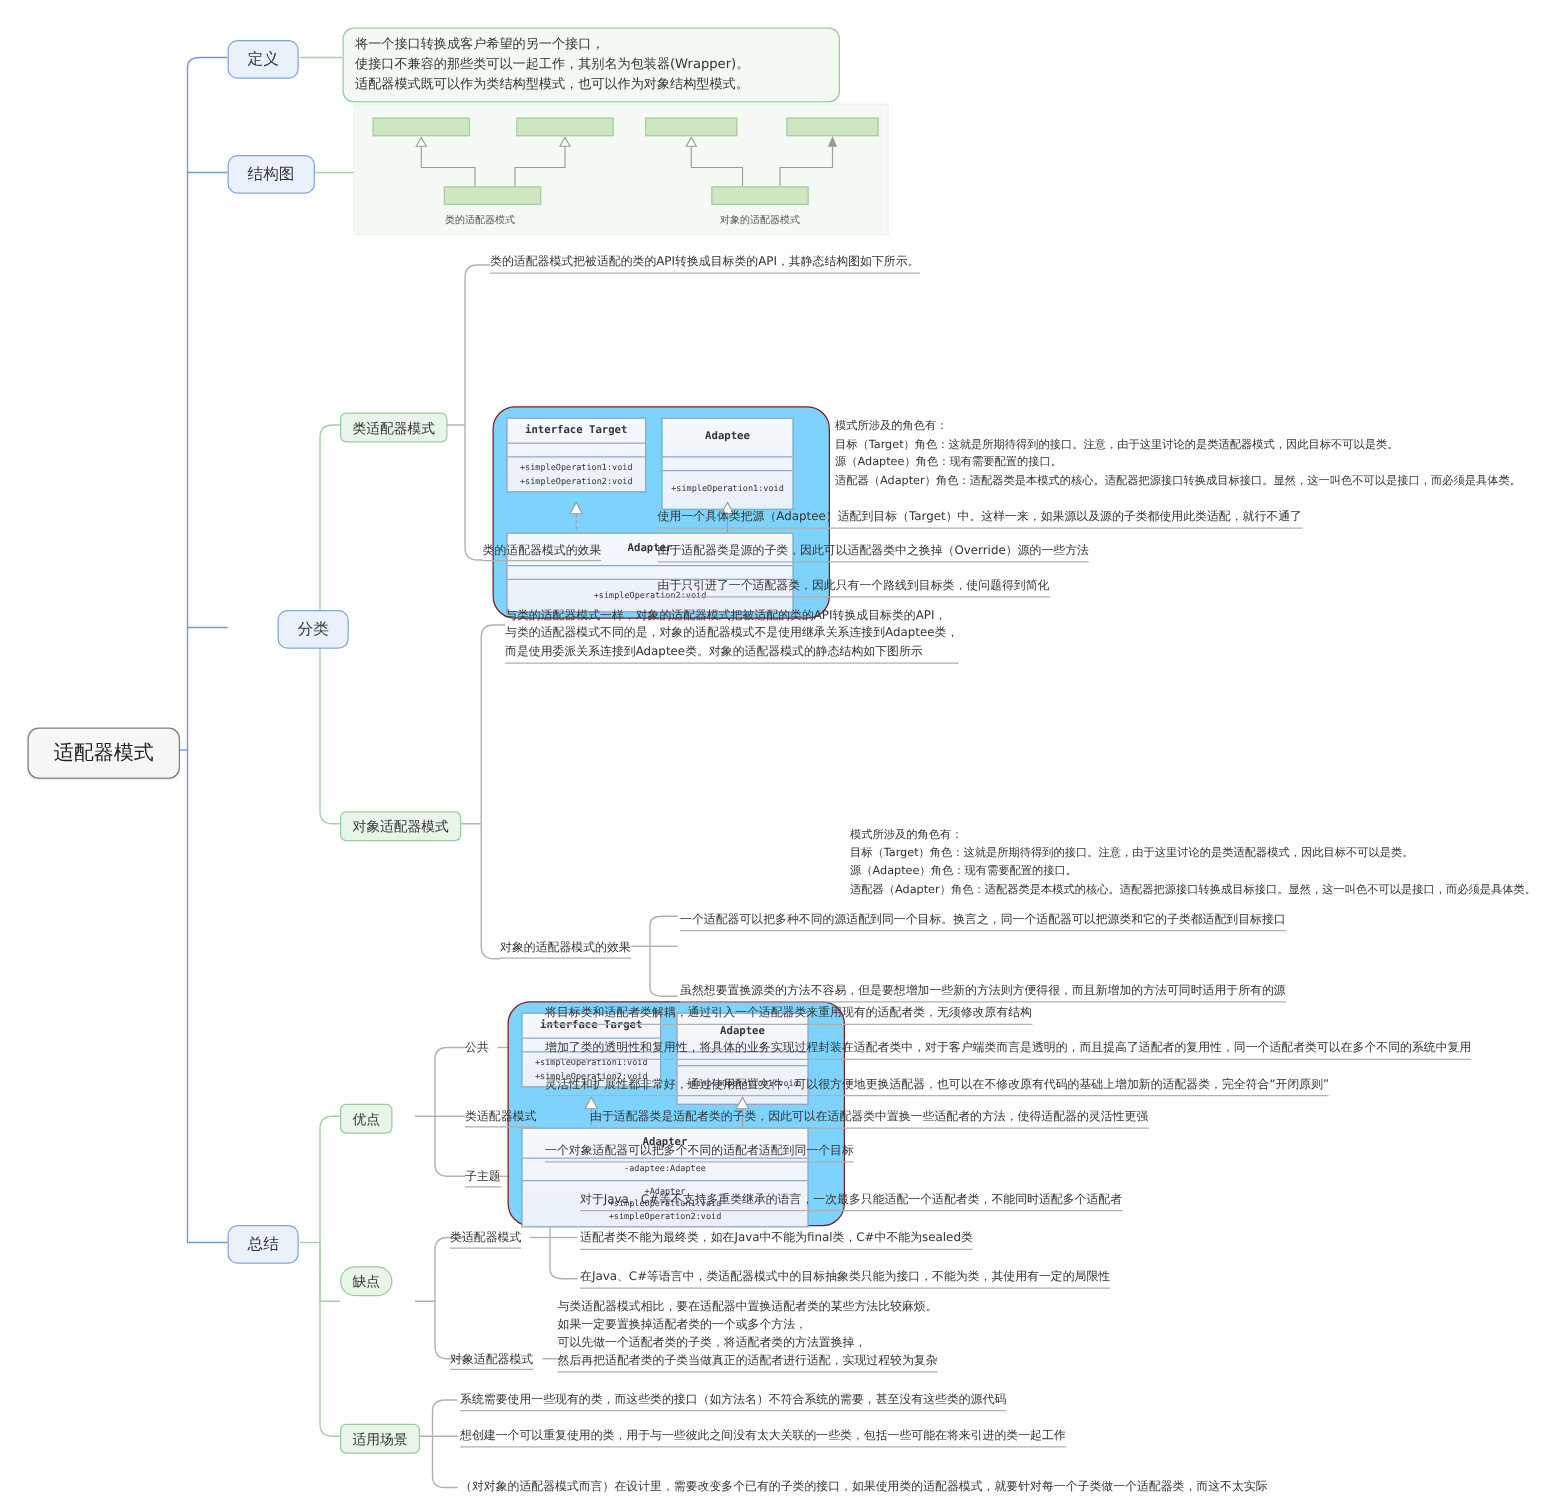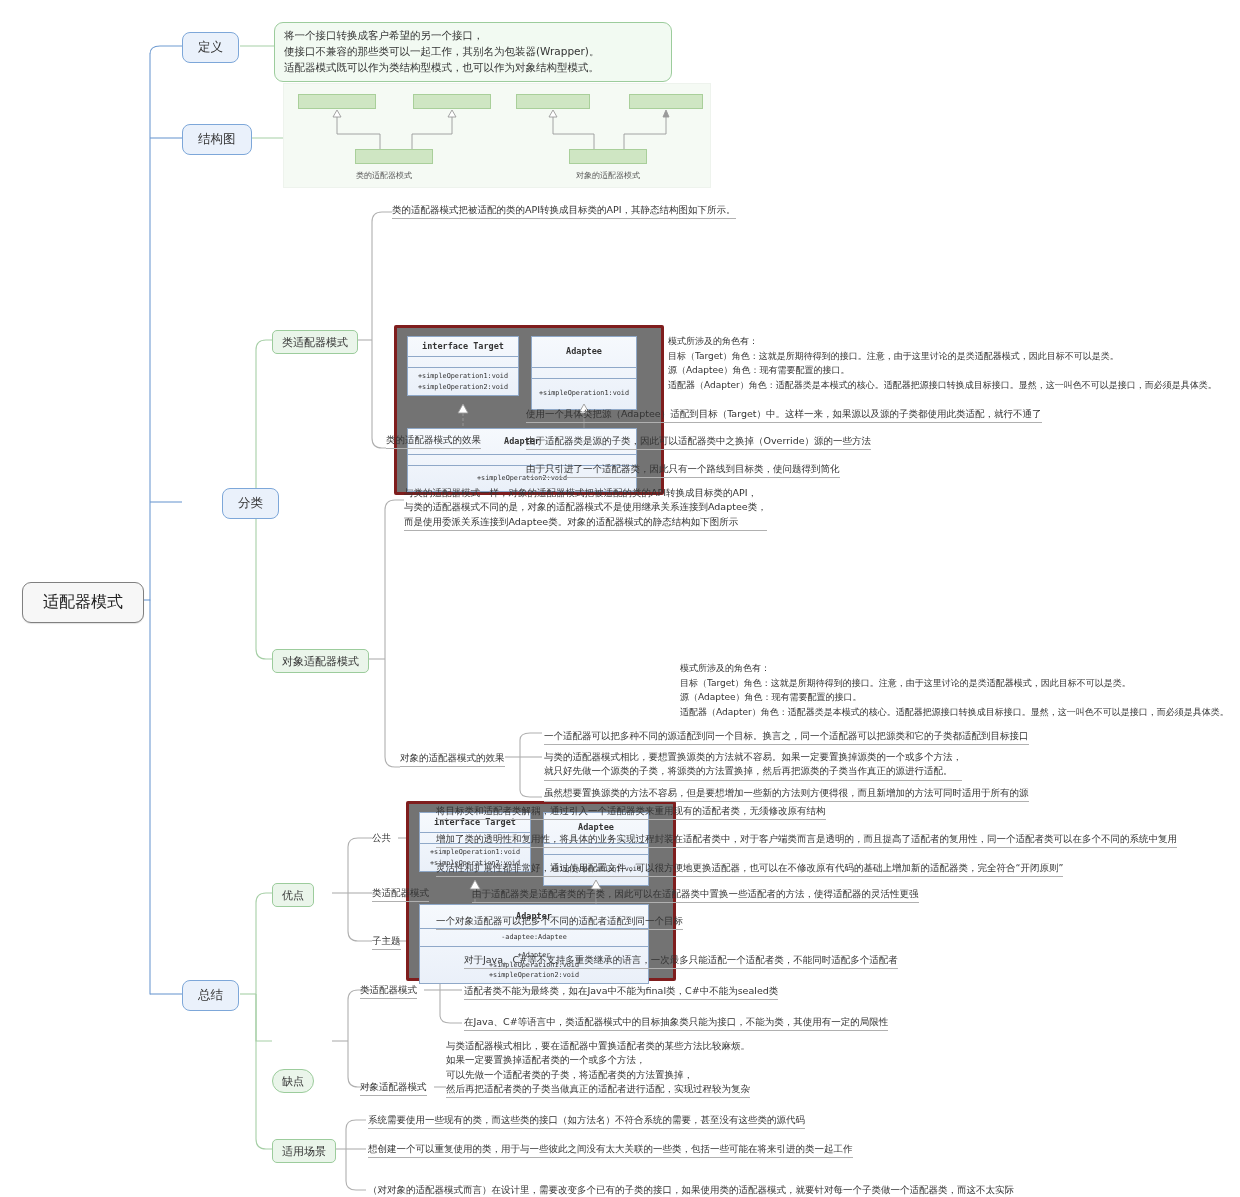--- a/index.html
+++ b/index.html
@@ -101,23 +101,23 @@
   }
   .img-caption {
     position: absolute;
     font-size: 8px;
     color: #555;
     text-align: center;
   }
 
   
   .uml-panel {
-    border: 3px solid #7f1d1d;
-    border-radius: 2px;
-    background: #737373;
+    border: 1px solid #7f1d1d;
+    border-radius: 18px;
+    background: #7dd3fc;
     position: relative;
   }
   .uml-class {
     position: absolute;
     border: 1px solid #8fa8c8;
     background: linear-gradient(180deg,#f6f9fd 0%, #eaf0f9 100%);
   }
   .uml-title {
     font-family: "DejaVu Sans Mono", "Liberation Mono", monospace;
     font-size: 8.5px;
@@ -354,40 +354,38 @@
     </svg>
   </div>
 
   <div class="roles-text" style="left:680px; top:661px; width:556px;">模式所涉及的角色有：
 目标（Target）角色：这就是所期待得到的接口。注意，由于这里讨论的是类适配器模式，因此目标不可以是类。
 源（Adaptee）角色：现有需要配置的接口。
 适配器（Adapter）角色：适配器类是本模式的核心。适配器把源接口转换成目标接口。显然，这一叫色不可以是接口，而必须是具体类。</div>
 
   <div class="node label-node" style="left:400px; top:752px;">对象的适配器模式的效果</div>
   <div class="node plain-node" style="left:544px; top:729px;">一个适配器可以把多种不同的源适配到同一个目标。换言之，同一个适配器可以把源类和它的子类都适配到目标接口</div>
-  <div class="node plain-multi" style="left:544px; top:750px;">与类的适配器模式相比，要想置换源类的方法就不容易。如果一定要置换掉源类的一个或多个方法，
-就只好先做一个源类的子类，将源类的方法置换掉，然后再把源类的子类当作真正的源进行适配。</div>
   <div class="node plain-node" style="left:544px; top:786px;">虽然想要置换源类的方法不容易，但是要想增加一些新的方法则方便得很，而且新增加的方法可同时适用于所有的源</div>
 
   <div class="node lvl1-node" style="left:182px; top:980px;">总结</div>
 
   <div class="node lvl2-node" style="left:272px; top:883px;">优点</div>
 
   <div class="node label-node nobl" style="left:372px; top:832px; border-bottom:none;">公共</div>
   <div class="node plain-node" style="left:436px; top:804px;">将目标类和适配者类解耦，通过引入一个适配器类来重用现有的适配者类，无须修改原有结构</div>
   <div class="node plain-node" style="left:436px; top:832px;">增加了类的透明性和复用性，将具体的业务实现过程封装在适配者类中，对于客户端类而言是透明的，而且提高了适配者的复用性，同一个适配者类可以在多个不同的系统中复用</div>
   <div class="node plain-node" style="left:436px; top:861px;">灵活性和扩展性都非常好，通过使用配置文件，可以很方便地更换适配器，也可以在不修改原有代码的基础上增加新的适配器类，完全符合“开闭原则”</div>
 
   <div class="node label-node" style="left:372px; top:887px;">类适配器模式</div>
   <div class="node plain-node" style="left:472px; top:887px;">由于适配器类是适配者类的子类，因此可以在适配器类中置换一些适配者的方法，使得适配器的灵活性更强</div>
 
   <div class="node label-node" style="left:372px; top:935px;">子主题</div>
   <div class="node plain-node" style="left:436px; top:914px;">一个对象适配器可以把多个不同的适配者适配到同一个目标</div>
 
-  <div class="node lvl2-node" style="left:272px; top:1069px;border-radius:12px;">缺点</div>
+  <div class="node lvl2-node" style="left:272px; top:1013px;border-radius:12px;">缺点</div>
 
   <div class="node label-node" style="left:360px; top:984px;">类适配器模式</div>
   <div class="node plain-node" style="left:464px; top:953px;">对于Java、C#等不支持多重类继承的语言，一次最多只能适配一个适配者类，不能同时适配多个适配者</div>
   <div class="node plain-node" style="left:464px; top:984px;">适配者类不能为最终类，如在Java中不能为final类，C#中不能为sealed类</div>
   <div class="node plain-node" style="left:464px; top:1015px;">在Java、C#等语言中，类适配器模式中的目标抽象类只能为接口，不能为类，其使用有一定的局限性</div>
 
   <div class="node label-node" style="left:360px; top:1081px;">对象适配器模式</div>
   <div class="node plain-multi" style="left:446px; top:1039px;">与类适配器模式相比，要在适配器中置换适配者类的某些方法比较麻烦。
 如果一定要置换掉适配者类的一个或多个方法，
 可以先做一个适配者类的子类，将适配者类的方法置换掉，

